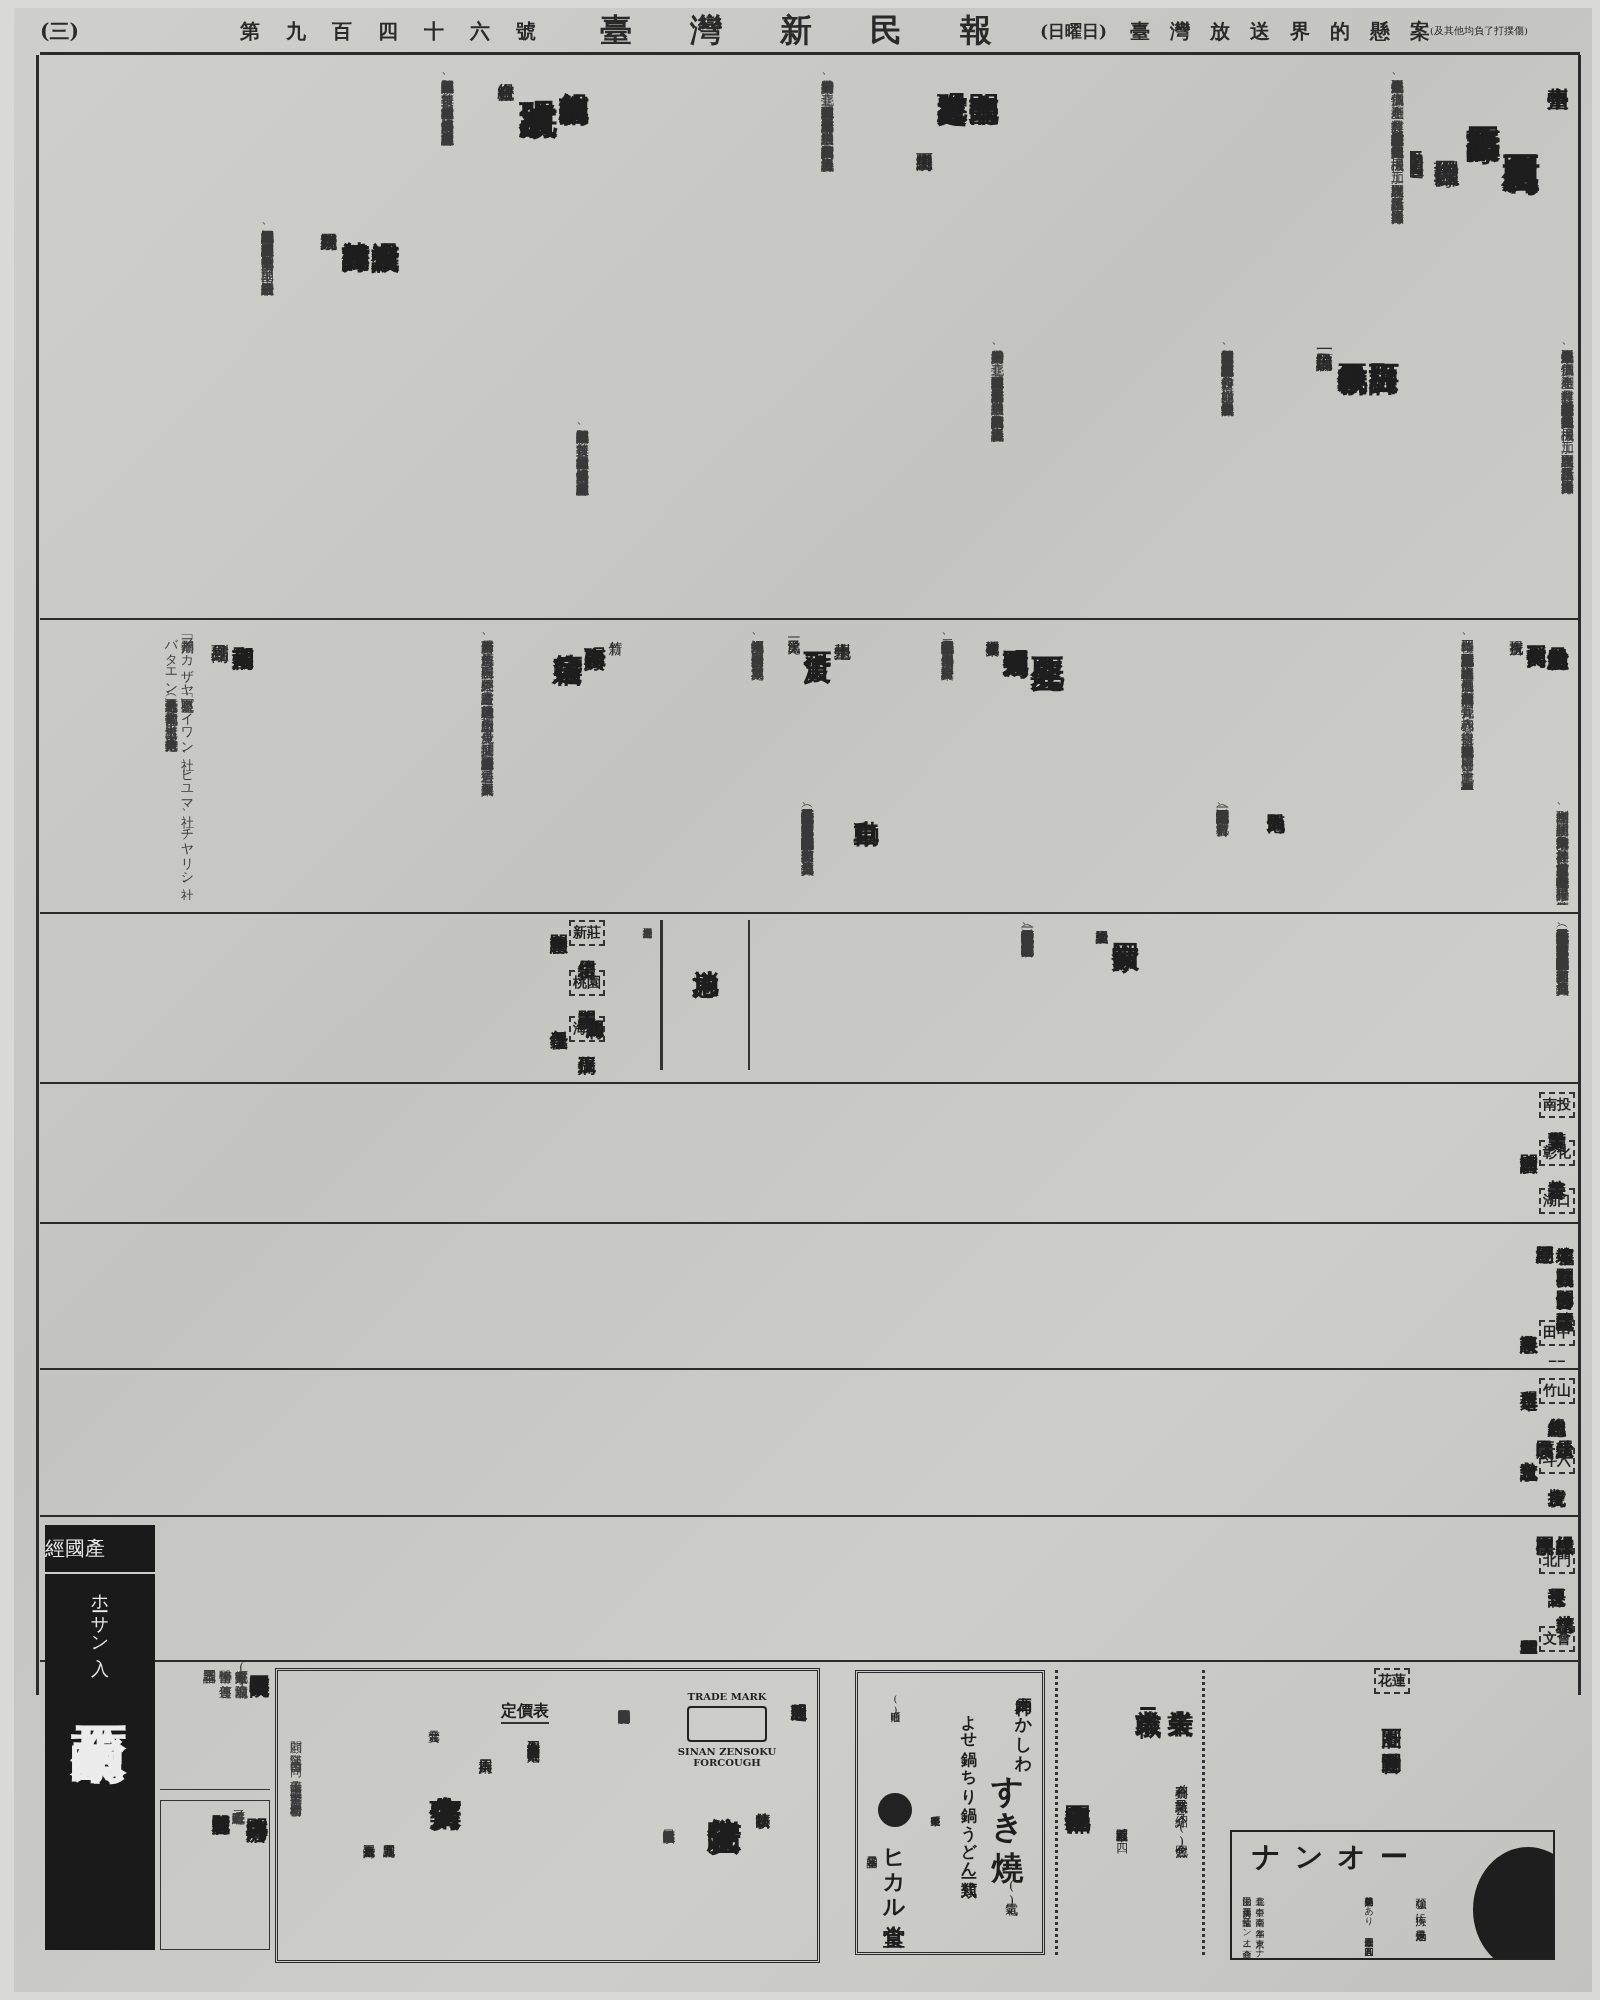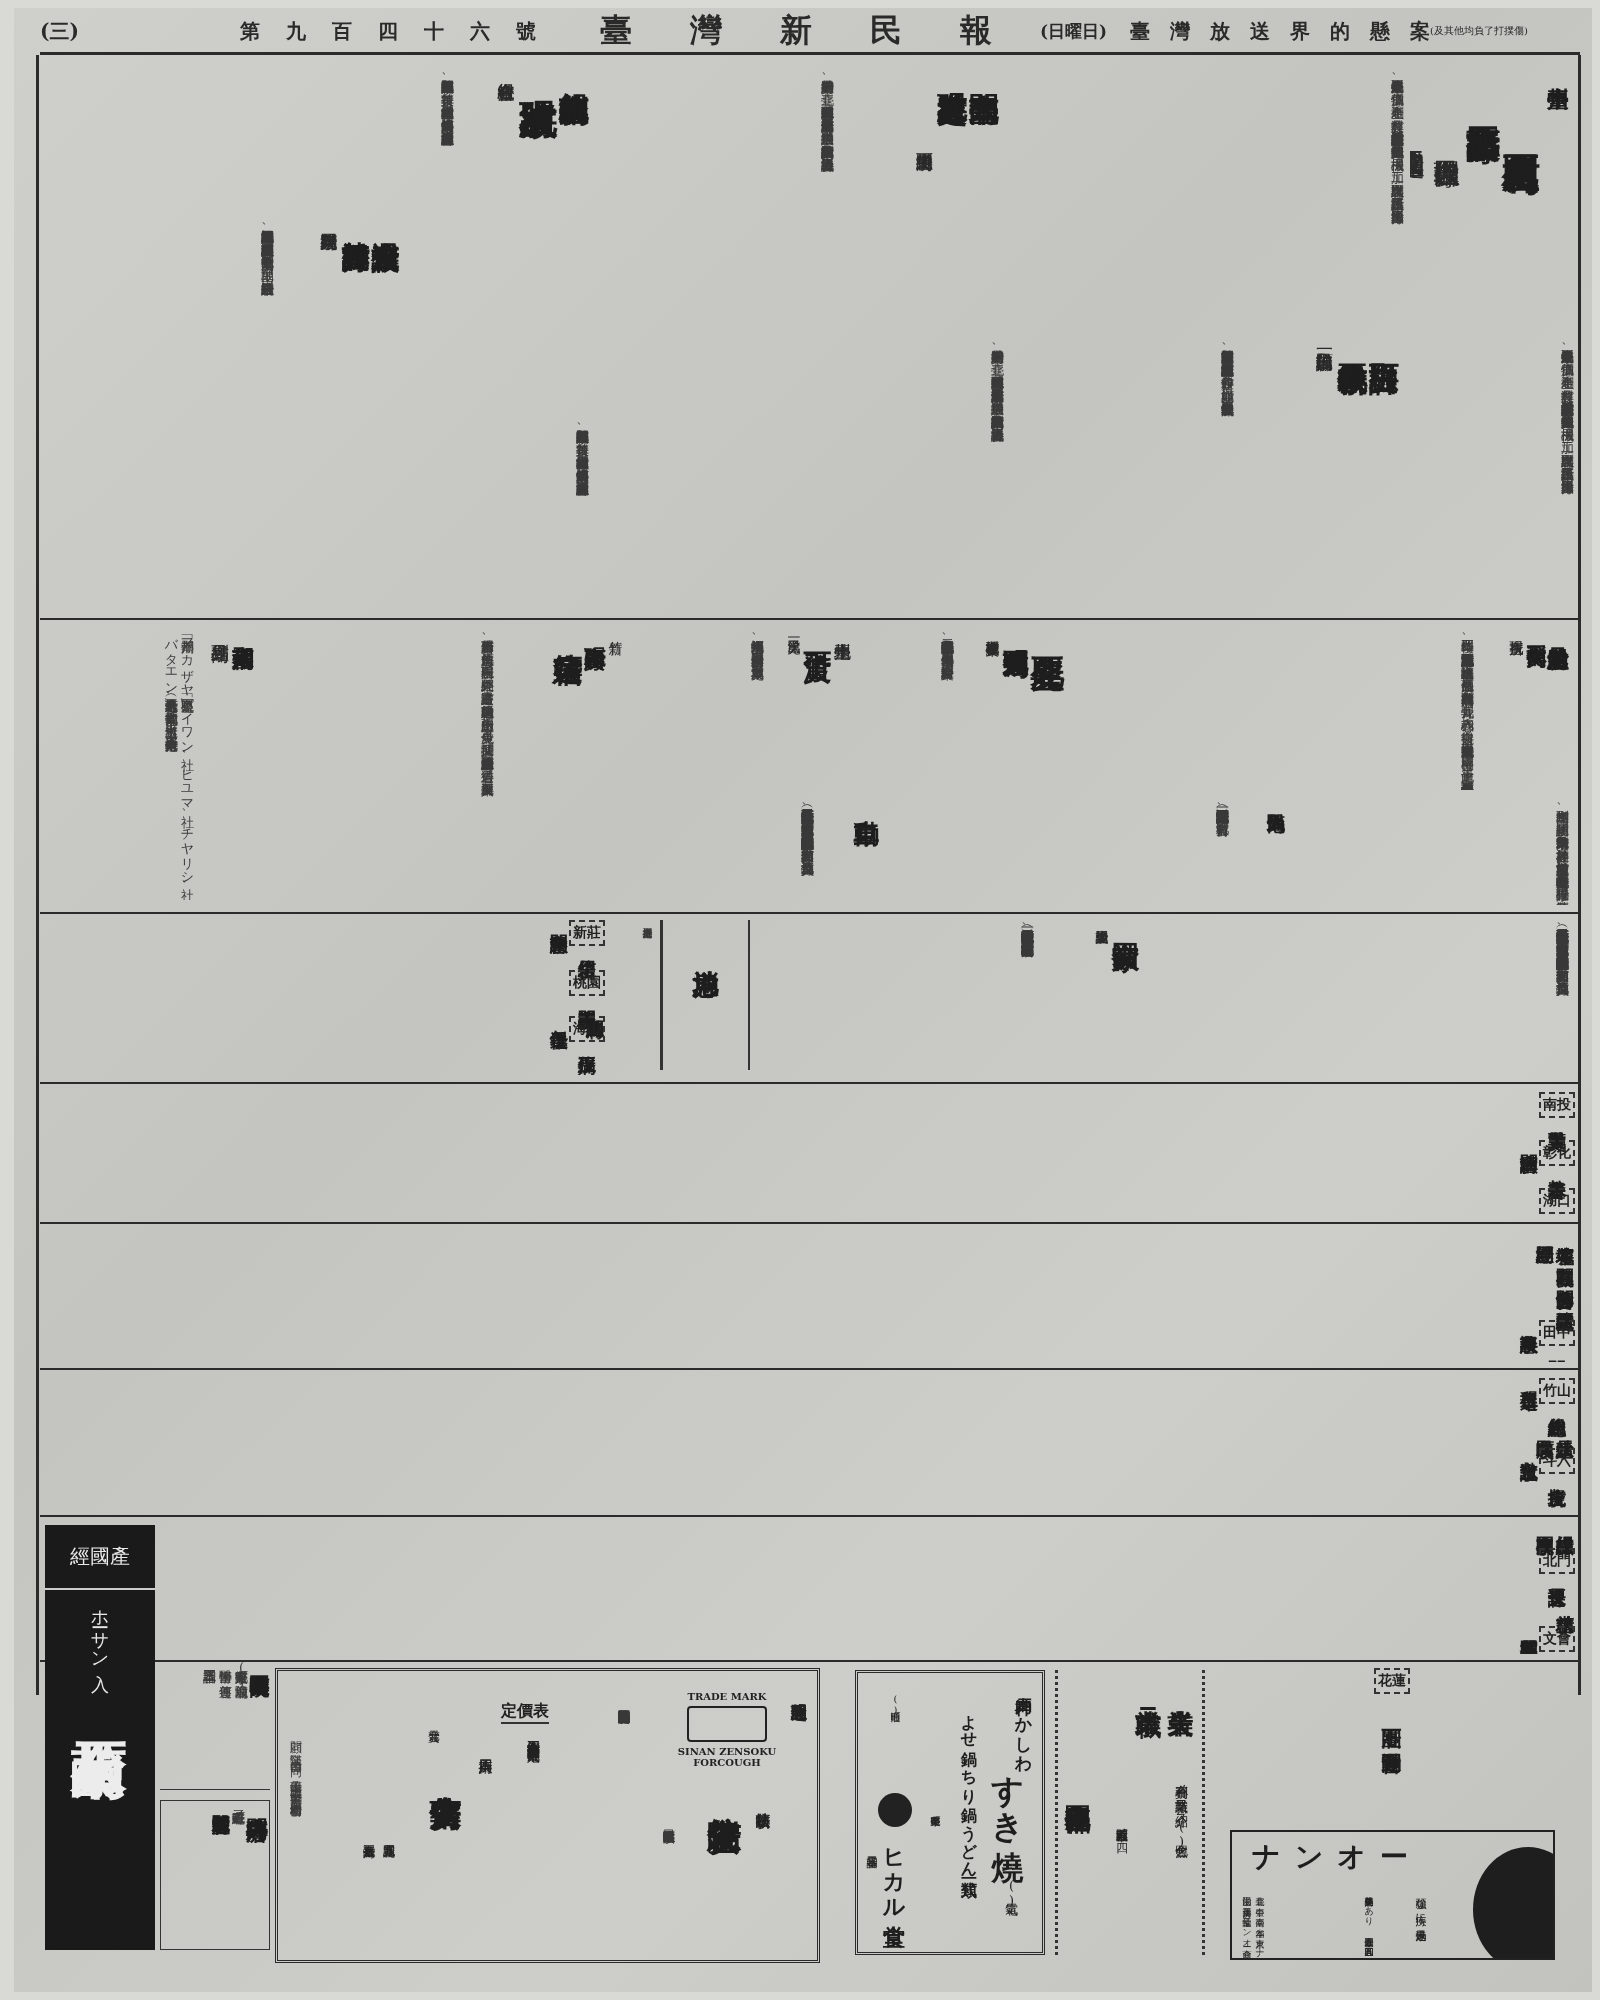--- a/index.html
+++ b/index.html
@@ -192,21 +192,21 @@
   <div><span class="head" style="font-size:18px;">庄役場組織 農事視察團</span></div>
   <div><span class="tag label-h">北門</span><span class="head" style="font-size:18px;">課長更迭</span></div>
   <div><span class="head" style="font-size:18px;">精益求精</span></div>
   <div><span class="tag label-h">文會</span><span class="head" style="font-size:18px;">新屋落成 開披露宴</span></div>
   <div><span class="head" style="font-size:18px;">步兵演習</span></div>
 
   <div><span class="head" style="font-size:18px;">陳情水路修繕</span></div>
 </div>
 
 <div class="box dark" style="left:45px;top:1525px;width:110px;height:425px;">
-  <div style="font-size:20px;text-align:center;padding:18px 0;border-bottom:2px solid #ccc;">經國產</div>
+  <div style="font-size:20px;padding:10px 0;border-bottom:2px solid #ccc;">經國產</div>
   <div class="vt" style="font-size:18px;margin:8px auto 0;height:100px;">ホーサン入</div>
   <div class="vt head" style="font-size:56px;color:#ececec;margin:0 auto;height:300px;">菊水石鹼</div>
 </div>
 
 <div class="box vt" style="left:160px;top:1660px;width:110px;height:130px;border-bottom:1px solid #333;">
   <div class="head" style="font-size:20px;">何耳鼻咽喉科醫院</div>
   <div class="body">臺北市永樂町(城隍廟前)</div>
   <div class="body">醫學博士 何連養</div>
   <div class="body">電話三四三三番</div>
 </div>

